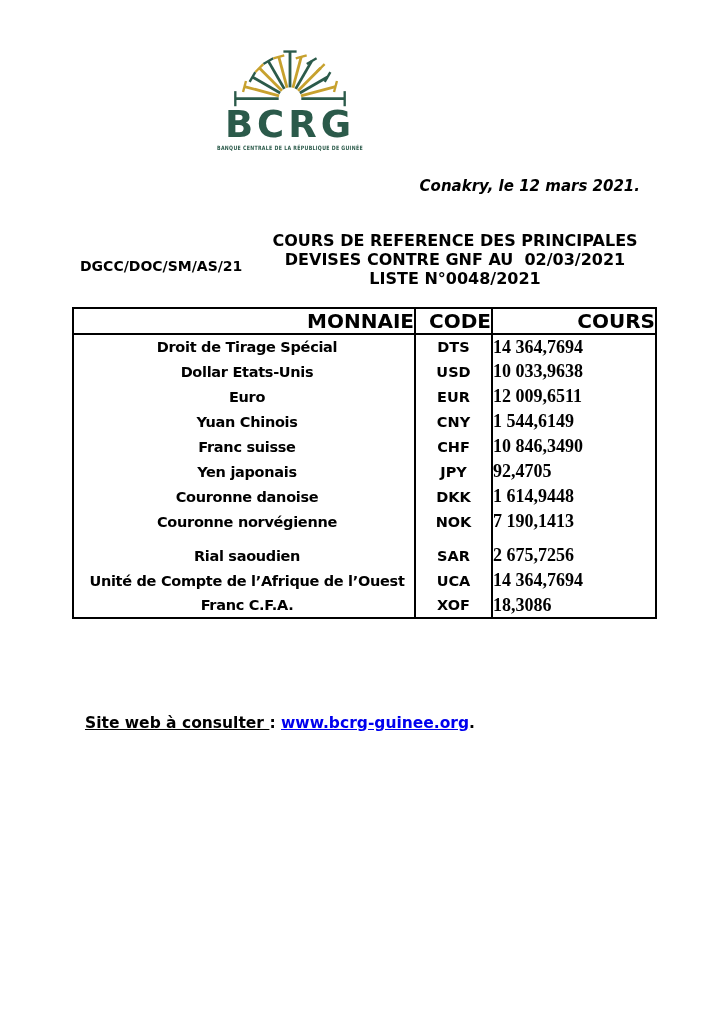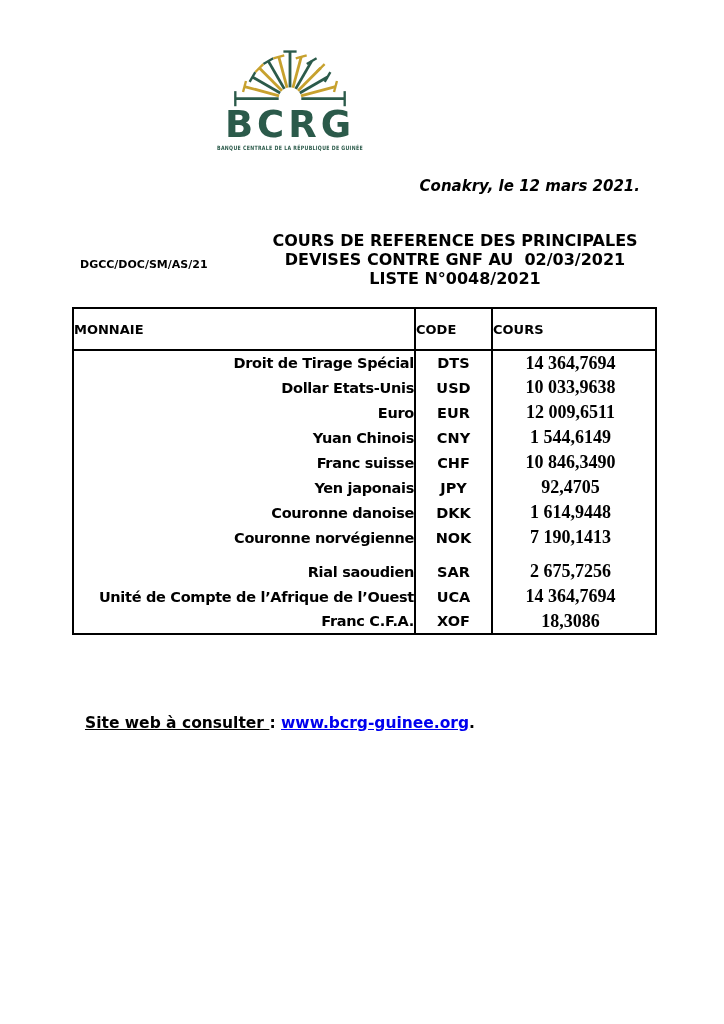--- a/index.html
+++ b/index.html
@@ -58,21 +58,21 @@
     top: 177px;
     right: 84px;
     font-size: 15px;
     font-weight: bold;
     font-style: italic;
   }
   .ref-code {
     position: absolute;
     top: 258px;
     left: 80px;
-    font-size: 11px;
+    font-size: 14px;
     font-weight: bold;
   }
   .title-block {
     position: absolute;
     top: 231px;
     left: 255px;
     width: 400px;
     text-align: center;
   }
   .title-line {
@@ -92,53 +92,53 @@
   table.rates {
     width: 583px;
     table-layout: fixed;
     border-collapse: collapse;
     border: 2px solid #000;
   }
   col.col-monnaie { width: 342px; }
   col.col-code    { width: 77px;  }
   col.col-cours   { width: 164px; }
   table.rates th {
-    height: 42px;
+    height: 26px;
     border: 2px solid #000;
-    font-size: 13px;
-    font-weight: bold;
-    text-align: left;
+    font-size: 20px;
+    font-weight: bold;
+    text-align: right;
     vertical-align: middle;
   }
   table.rates td {
     height: 25px;
     border-left: 2px solid #000;
     border-right: 2px solid #000;
     vertical-align: middle;
     white-space: nowrap;
     overflow: hidden;
   }
   td.c-monnaie {
     padding-left: 6px;
     font-size: 14.5px;
     font-weight: bold;
     letter-spacing: -0.3px;
-    text-align: right;
+    text-align: center;
   }
   td.c-code {
     font-size: 14.5px;
     font-weight: bold;
     text-align: center;
   }
   td.c-cours {
     padding-right: 7px;
     font-family: "Liberation Serif", "DejaVu Serif", serif;
     font-size: 18px;
     font-weight: bold;
-    text-align: center;
+    text-align: left;
   }
   tr.gap-before td { padding-top: 9px; height: 34px; }
 
   
   .footer-line {
     position: absolute;
     top: 714px;
     left: 85px;
     font-size: 15.5px;
     font-weight: bold;

